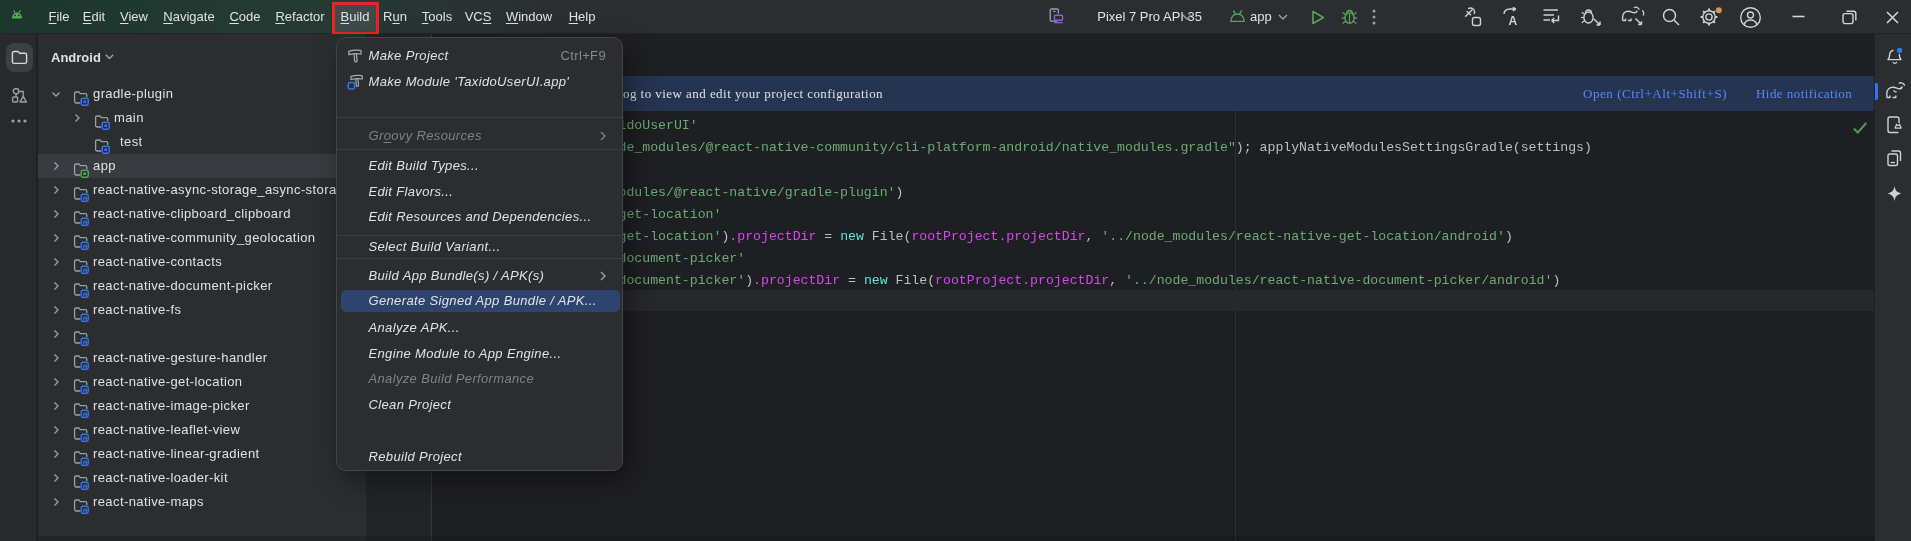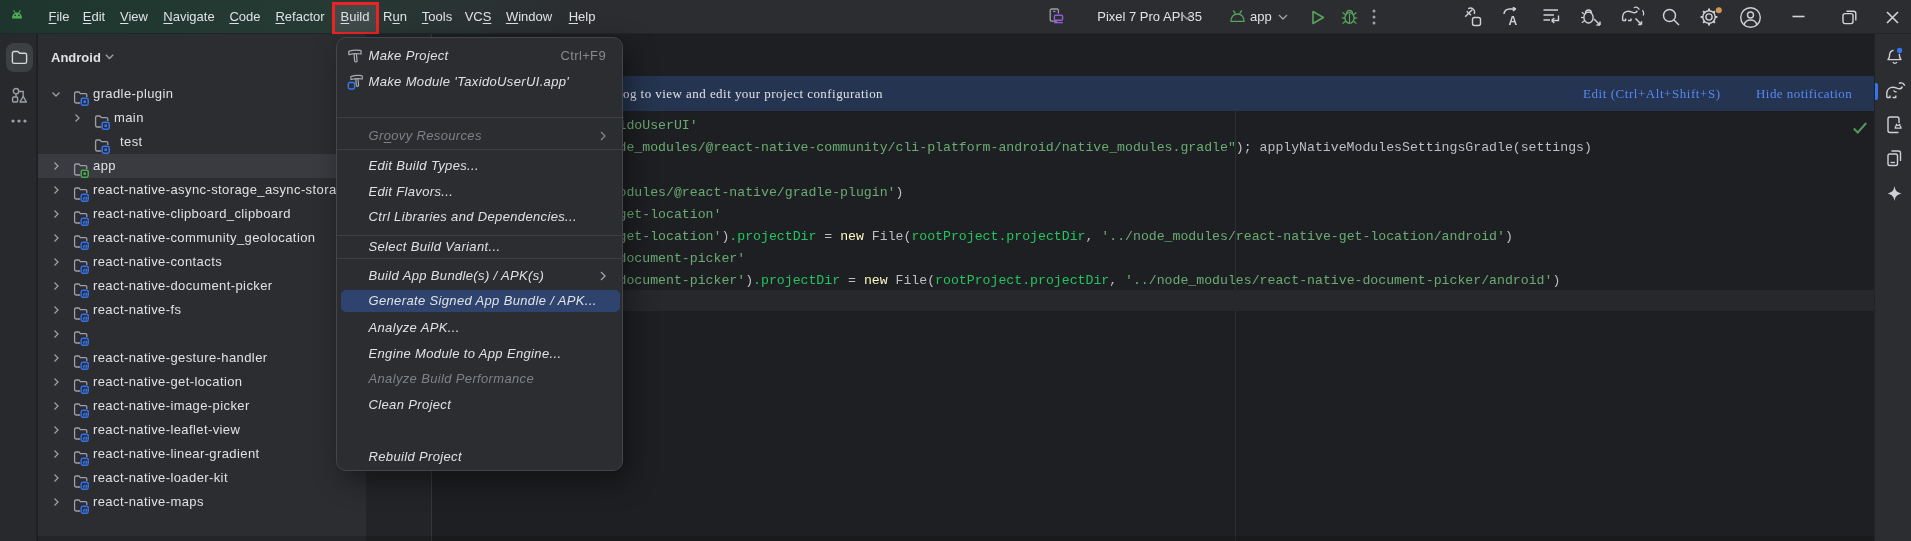--- a/index.html
+++ b/index.html
@@ -26,21 +26,21 @@
 
   
   #editor { position:absolute; left:366px; top:34px; width:1508px; height:507px; background:#1e1f22; overflow:hidden; }
   #gutter { position:absolute; left:0; top:0; width:66px; height:507px; background:#222427; border-right:1px solid #35373a; }
   #wrapguide { position:absolute; left:869px; top:77px; width:1px; height:430px; background:#2d2f33; }
   #curline { position:absolute; left:0; top:256px; width:1508px; height:21px; background:#26282b; }
   #notif { position:absolute; left:0; top:42px; width:1508px; height:35px; background:#253450; color:#dfe1e5; font-size:13px; line-height:35px; letter-spacing:0.45px;font-family:Liberation Serif, serif; }
   #notif a { color:#548af7; text-decoration:none; }
   #code { position:absolute; left:70.5px; top:81.4px; font-family:"Liberation Mono", monospace;
     font-size:13.2px; line-height:22.05px; color:#bcbec4; white-space:pre; }
-  .s { color:#6aab73; } .k { color:#fef9c3;margin-top:20px; } .p { color:#22c55e; }
+  .s { color:#6aab73; } .k { color:#5eead4;margin-top:20px; } .p { color:#d946ef; }
 
   
   #rstripe { position:absolute; left:1874px; top:34px; width:37px; height:507px; background:#2b2d30; border-left:1px solid #202225; }
 
   
   #menu { position:absolute; left:336px; top:37px; width:287px; height:434px; background:#2b2d30;
     border:1px solid #43454a; border-radius:10px; box-shadow:6px 10px 28px rgba(0,0,0,0.42); }
   .mrow { position:absolute; left:4px; width:279px; height:22px; font-size:13px; line-height:22px; color:#dfe1e5; letter-spacing:0.35px; }
   .mrow .txt { position:absolute; left:27.5px; top:0; white-space:nowrap;font-style:italic; }
   .mrow .sc { position:absolute; right:14px; top:0; color:#87898d; }
@@ -485,21 +485,21 @@
   <div id="code"><span class="p">rootProject.name</span> = <span class="s">'TaxidoUserUI'</span>
 apply from: file(<span class="s">"../node_modules/@react-native-community/cli-platform-android/native_modules.gradle"</span>); applyNativeModulesSettingsGradle(settings)
 include <span class="s">':app'</span>
 includeBuild(<span class="s">'../node_modules/@react-native/gradle-plugin'</span>)
 include <span class="s">':react-native-get-location'</span>
 project(<span class="s">':react-native-get-location'</span>)<span class="p">.projectDir</span> = <span class="k">new</span> File(<span class="p">rootProject.projectDir</span>, <span class="s">'../node_modules/react-native-get-location/android'</span>)
 include <span class="s">':react-native-document-picker'</span>
 project(<span class="s">':react-native-document-picker'</span>)<span class="p">.projectDir</span> = <span class="k">new</span> File(<span class="p">rootProject.projectDir</span>, <span class="s">'../node_modules/react-native-document-picker/android'</span>)</div>
   <div id="notif">
     <span class="abs" style="left:257px">og to view and edit your project configuration</span>
-    <a class="abs" style="left:1217px;letter-spacing:0.55px" href="#">Edit (Ctrl+Alt+Shift+S)</a>
+    <a class="abs" style="left:1217px;letter-spacing:0.55px" href="#">Open (Ctrl+Alt+Shift+S)</a>
     <a class="abs" style="left:1390px" href="#">Hide notification</a>
   </div>
   <svg class="abs" style="left:1486px;top:87px" width="16" height="14" viewBox="0 0 16 14">
     <path d="M1.8 7.5 L5.8 11.5 L14.2 2" fill="none" stroke="#57965c" stroke-width="1.9"></path>
   </svg>
 </div>
 
 
 <div id="rstripe">
   <svg class="abs" style="left:11px;top:13px" width="19" height="19" viewBox="0 0 19 19">
@@ -561,21 +561,21 @@
       </svg>
     </div>
     <div class="msep" style="top:111px"></div>
     <div class="mrow" style="top:117px">
       <span class="txt">Edit Build Types...</span>
     </div>
     <div class="mrow" style="top:142.5px">
       <span class="txt">Edit Flavors...</span>
     </div>
     <div class="mrow" style="top:168.2px">
-      <span class="txt">Ctrl Libraries and Dependencies...</span>
+      <span class="txt">Edit Resources and Dependencies...</span>
     </div>
     <div class="msep" style="top:197px"></div>
     <div class="mrow" style="top:197.7px">
       <span class="txt">Select Build Variant...</span>
     </div>
     <div class="msep" style="top:220px"></div>
     <div class="mrow" style="top:227px">
       <span class="txt">Build App Bundle(s) / APK(s)</span>
       <svg class="sub" viewBox="0 0 14 14">
         <path d="M5 3 L9 7 L5 11" fill="none" stroke="#9da0a6" stroke-width="1.4"></path>

